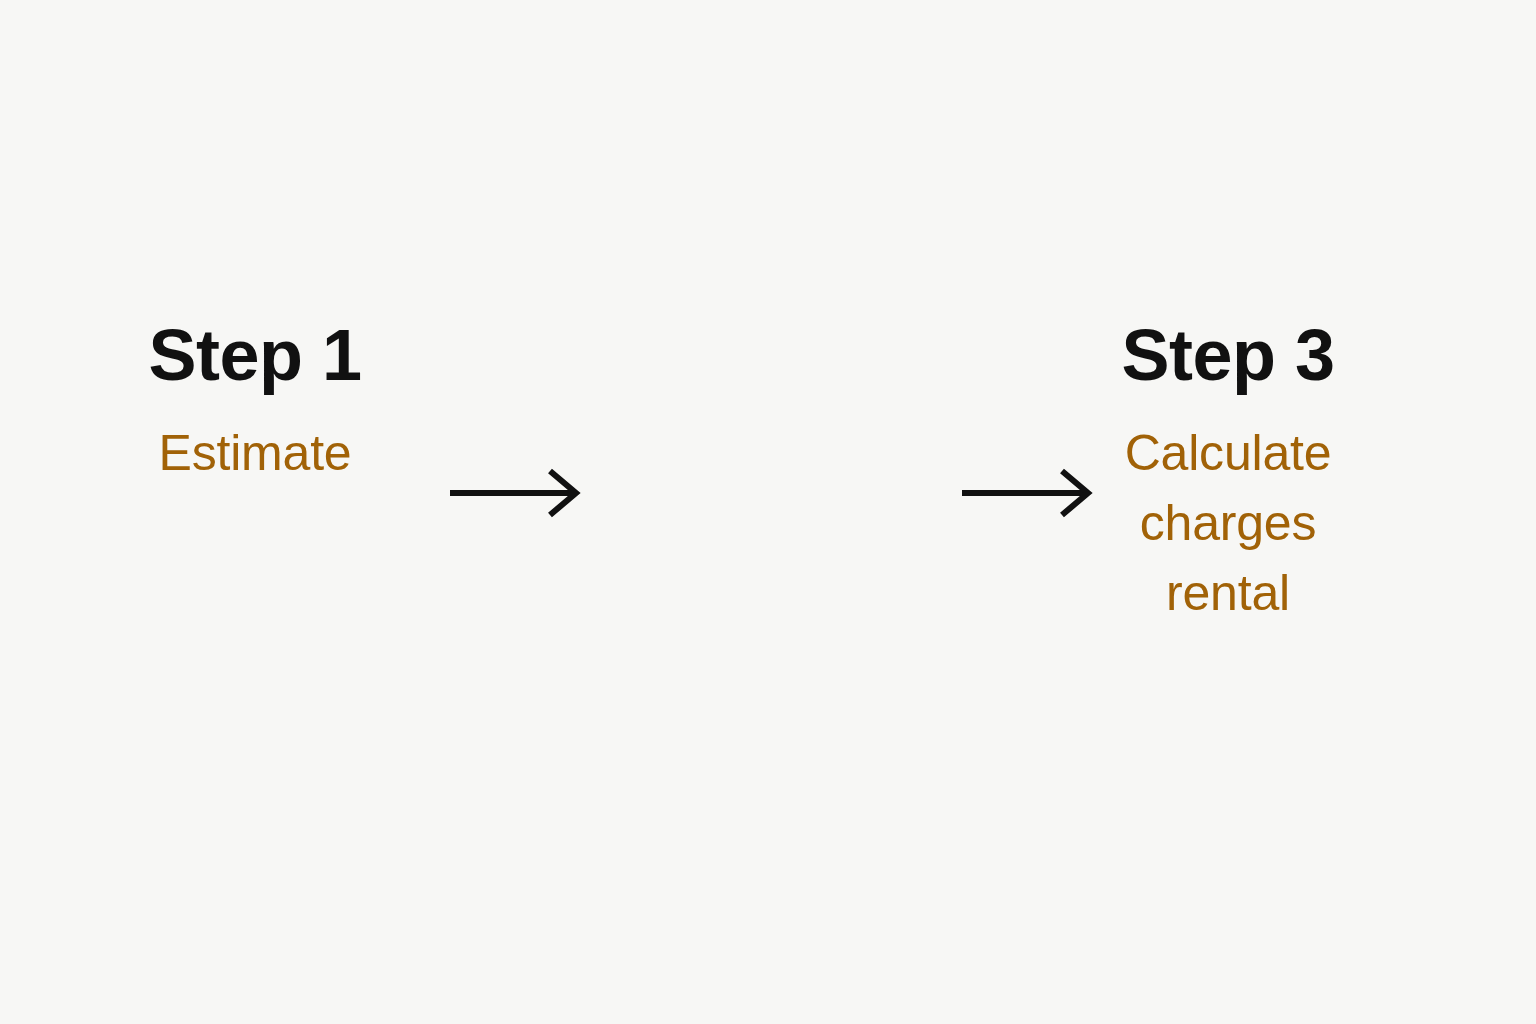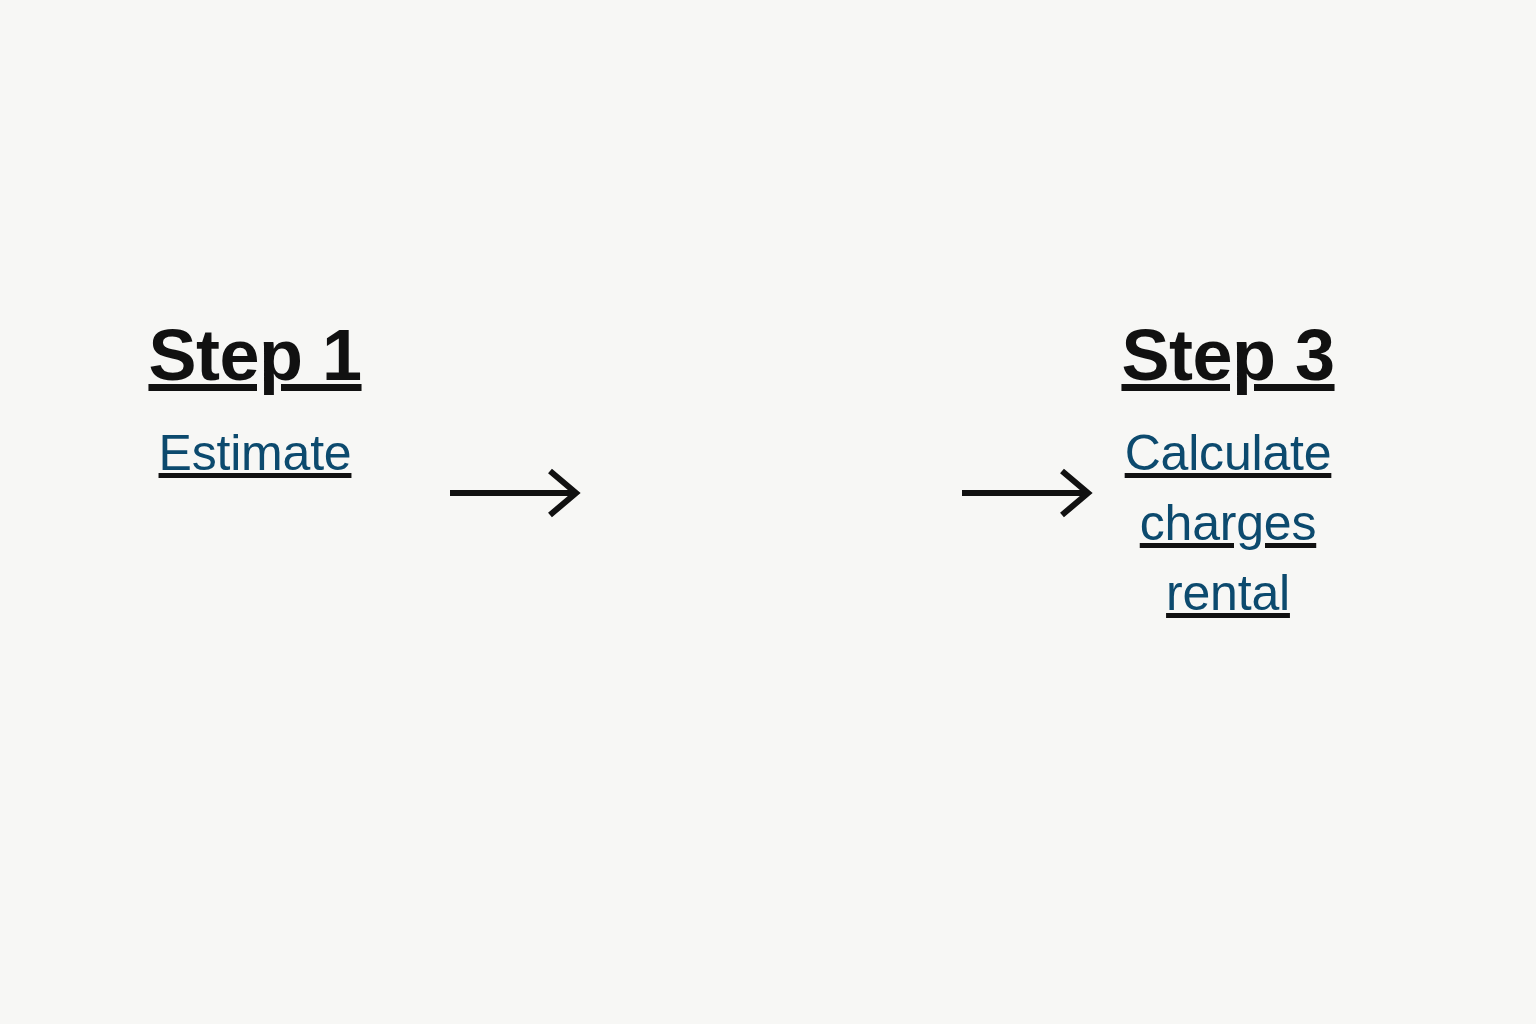--- a/index.html
+++ b/index.html
@@ -24,21 +24,20 @@
     width: 1536px;
     height: 1024px;
   }
 
   
   .step-col {
     position: absolute;
     top: 318px;
     width: 360px;
     text-align: center;
-    text-decoration: underline;
   }
   .step-col-1 { left: 75px; }
   .step-col-2 { left: 590px; }
   .step-col-3 { left: 1048px; }
 
   .step-heading {
     font-size: 72px;
     font-weight: 700;
     line-height: 74px;
     letter-spacing: -0.5px;
@@ -47,21 +46,21 @@
     white-space: nowrap;
   }
 
   .step-body {
     margin: 0;
     margin-top: 26px;
     font-size: 50px;
     font-weight: 400;
     line-height: 70px;
     letter-spacing: -0.2px;
-    color: #0c4a6e;
+    color: #a16207;
   }
   .step-body .line { display: block; }
 
   
   .arrow-connector {
     position: absolute;
     top: 462px;
     width: 140px;
     height: 62px;
   }

